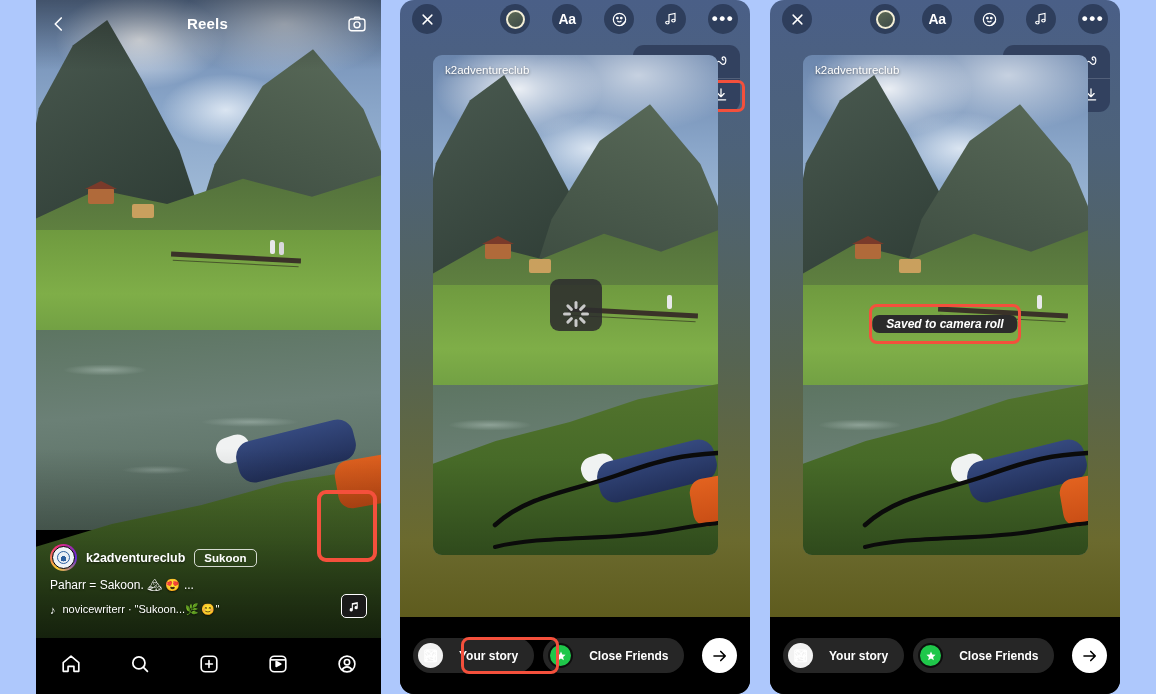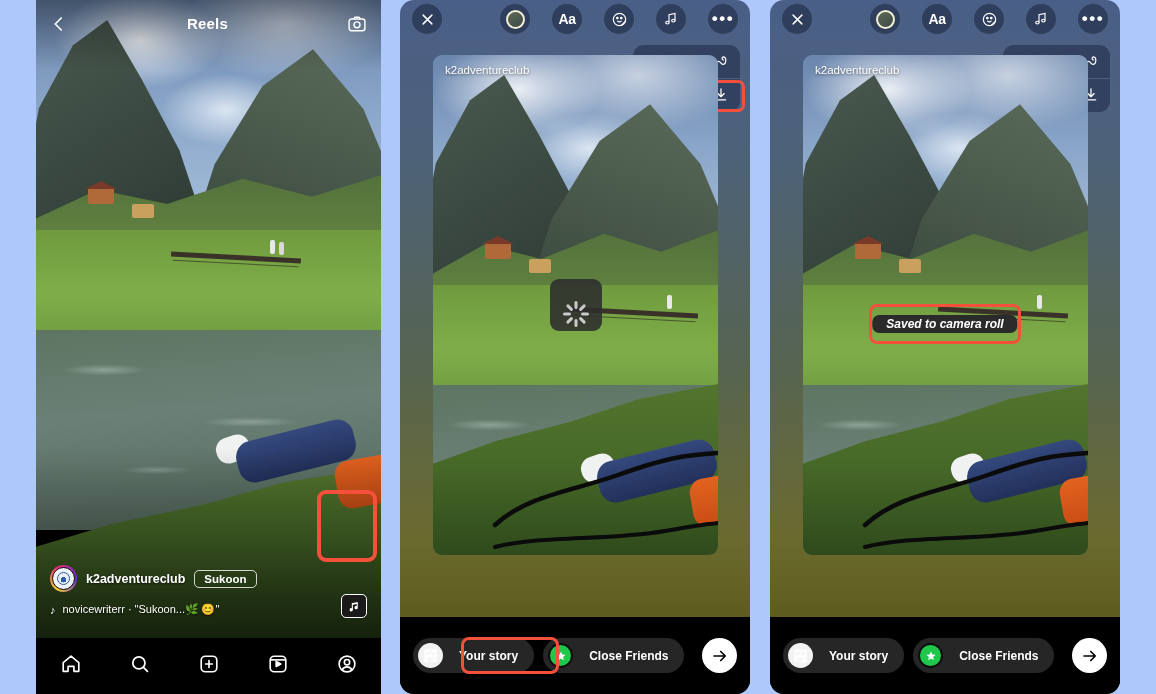--- a/index.html
+++ b/index.html
@@ -304,20 +304,21 @@
     <div class="reel-meta">
       <div class="meta-row1">
         <div class="avatar-ring">
           <div class="avatar-inner">
               <div class="mark"></div>
             </div>
         </div>
         <span class="uname">k2adventureclub</span>
         <span class="follow-btn">Sukoon</span>
       </div>
+      <div class="caption">Paharr = Sakoon. 🏔 😍 ...</div>
       <div class="audio-row">
         <span>♪</span>
         <span>novicewriterr · "Sukoon...🌿 😊"</span>
       </div>
     </div>
 
     <div class="audio-thumb">
       <svg width="13" height="13" viewBox="0 0 24 24" fill="#fff">
           <path d="M9 18a3 3 0 1 1-2-2.8V6l11-2.4v10.6a3 3 0 1 1-2-2.8V7.2L9 8.8z"></path>
         </svg>

